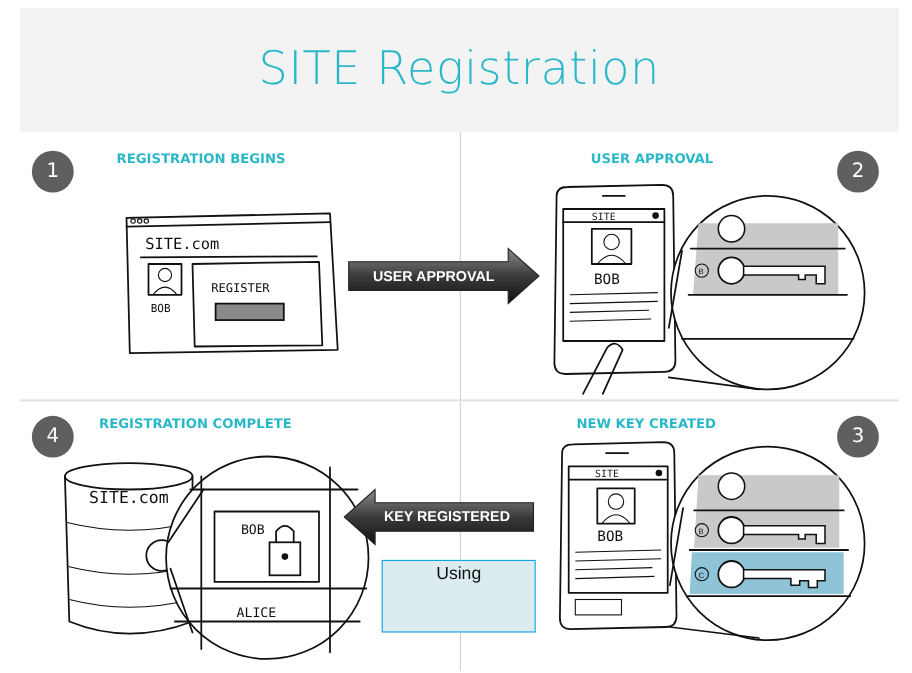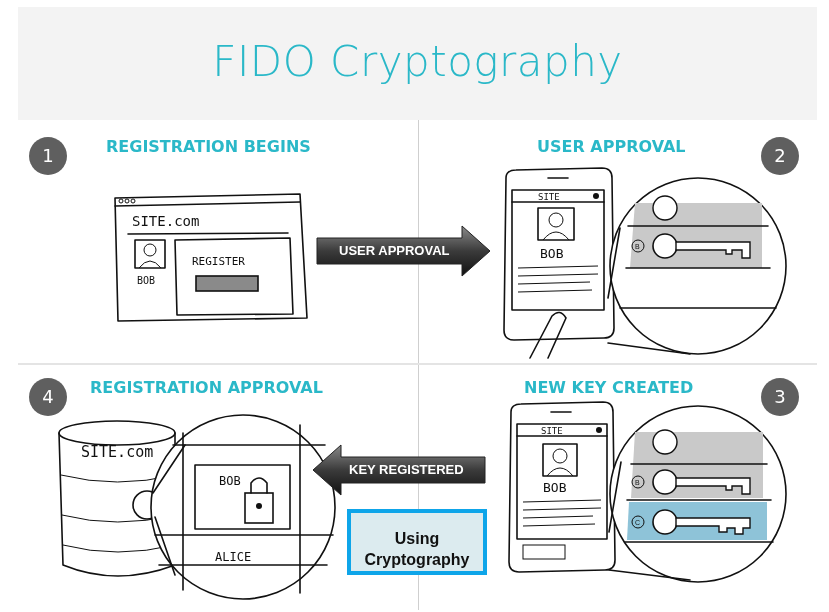--- a/index.html
+++ b/index.html
@@ -2,34 +2,34 @@
 <html><head>
 <meta charset="utf-8">
 <style>
   html, body { margin:0; padding:0; background:#ffffff; }
   body { width:829px; height:612px; position:relative; overflow:hidden; font-family:"Liberation Sans", sans-serif; }
   .header { position:absolute; left:18px; top:7px; width:799px; height:113px; background:#f3f3f3; }
   .title { position:absolute; left:0; right:0; top:30px; text-align:center; font-family:"DejaVu Sans", sans-serif; font-weight:300; font-size:42px; color:#2ab8c8; letter-spacing:0.5px; }
   .vline { position:absolute; left:418px; top:120px; width:1px; height:490px; background:#cfcfcf; }
   .hline { position:absolute; left:18px; top:363px; width:799px; height:2px; background:#e4e4e4; }
   .badge { position:absolute; width:38px; height:38px; border-radius:50%; background:#5f5f5f; color:#fff; font-family:"DejaVu Sans", sans-serif; font-size:18px; text-align:center; line-height:38px; }
-  .step-title { position:absolute; font-family:"DejaVu Sans", sans-serif; font-weight:bold; font-size:16px; color:#2ab8c8; white-space:nowrap; }
+  .step-title { position:absolute; font-family:"DejaVu Sans", sans-serif; font-weight:bold; font-size:12px; color:#2ab8c8; white-space:nowrap; }
   .arrow { position:absolute; }
   .arrow-label { position:absolute; color:#fff; font-weight:bold; font-size:13px; white-space:nowrap; font-family:"Liberation Sans", sans-serif; }
-  .crypto-box { position:absolute; left:347px; top:509px; width:140px; height:66px; background:#dcebef; border:4px solid #0ea5e9; text-align:center; font-weight:bold; font-size:16px; line-height:21px; color:#111; box-sizing:border-box; padding-top:15px; }
+  .crypto-box { position:absolute; left:347px; top:509px; width:140px; height:66px; background:#dcebef; border:1px solid #0ea5e9; text-align:center; font-weight:normal; font-size:16px; line-height:21px; color:#111; box-sizing:border-box; padding-top:1px; }
   svg { position:absolute; overflow:visible; }
   .sk { fill:none; stroke:#111; stroke-width:1.6; stroke-linecap:round; stroke-linejoin:round; }
   .skt { fill:none; stroke:#111; stroke-width:1; }
   .hand { font-family:"DejaVu Sans Mono", monospace; fill:#111; }
 </style>
 </head>
 <body>
 
 <div class="header">
-  <div class="title">FIDO Cryptography</div>
+  <div class="title">SITE Registration</div>
 </div>
 <div class="vline"></div>
 <div class="hline"></div>
 
 <div class="badge" style="left:29px;top:137px;">1</div>
 <div class="step-title" style="left:106px;top:137px;">REGISTRATION BEGINS</div>
 
 <svg style="left:110px;top:190px;" width="200" height="135">
   <path class="sk" d="M5 8 L190 4 L197 128 L8 131 Z"></path>
   <path class="sk" d="M5 16 L190 12"></path>
@@ -83,21 +83,21 @@
   <circle cx="138" cy="78" r="6" class="skt"></circle>
   <text x="135" y="81" font-size="7" fill="#111">B</text>
   <circle cx="165" cy="78" r="12" fill="#fff" stroke="#111" stroke-width="1.6"></circle>
   <path d="M176 74 L250 74 L250 90 L242 90 L242 82 L232 82 L232 86 L226 86 L226 82 L176 82 Z" fill="#fff" stroke="#111" stroke-width="1.4"></path>
   <circle cx="165" cy="40" r="12" fill="#fff" stroke="#111" stroke-width="1.4"></circle>
   <path class="sk" d="M108 130 L120 60" stroke-width="1"></path>
   <path class="sk" d="M108 175 L190 186" stroke-width="1"></path>
 </svg>
 
 <div class="badge" style="left:29px;top:378px;">4</div>
-<div class="step-title" style="left:90px;top:378px;">REGISTRATION APPROVAL</div>
+<div class="step-title" style="left:90px;top:378px;">REGISTRATION COMPLETE</div>
 
 <svg style="left:55px;top:415px;" width="280" height="185">
   <ellipse cx="62" cy="18" rx="58" ry="12" class="sk" fill="#ddd"></ellipse>
   <path class="sk" d="M4 18 L8 150 Q62 172 120 150 L120 18"></path>
   <path class="skt" d="M6 60 Q62 74 120 60 M7 100 Q62 114 120 100 M8 130 Q62 144 120 130"></path>
   <text class="hand" x="26" y="42" font-size="15">SITE.com</text>
   <circle cx="92" cy="90" r="14" class="sk"></circle>
   <circle cx="188" cy="92" r="92" fill="#fff" stroke="#111" stroke-width="1.6"></circle>
   <path class="sk" d="M118 30 L270 30 M100 120 L278 120 M104 150 L272 150" stroke-width="1.2"></path>
   <path class="sk" d="M128 18 L128 175 M245 10 L245 178" stroke-width="1.2"></path>
@@ -119,21 +119,20 @@
         <stop offset="1" stop-color="#111"></stop>
       </linearGradient>
     </defs>
     <path d="M172 12 L28 12 L28 0 L0 25 L28 50 L28 38 L172 38 Z" fill="url(#ag2)" stroke="#222" stroke-width="1"></path>
   </svg>
   <span class="arrow-label" style="left:36px;top:17px;">KEY REGISTERED</span>
 </div>
 
 <div class="crypto-box">
   <div>Using</div>
-  <div>Cryptography</div>
 </div>
 
 <div class="step-title" style="left:524px;top:378px;">NEW KEY CREATED</div>
 <div class="badge" style="left:761px;top:378px;">3</div>
 
 <svg style="left:505px;top:402px;" width="325" height="185">
   <path class="sk" d="M6 10 Q6 2 16 2 L98 0 Q108 0 108 10 L110 158 Q110 168 100 168 L14 170 Q4 170 4 160 Z"></path>
   <path class="sk" d="M46 10 L66 10"></path>
   <rect x="12" y="22" width="90" height="115" class="sk"></rect>
   <path class="sk" d="M12 34 L102 34"></path>

